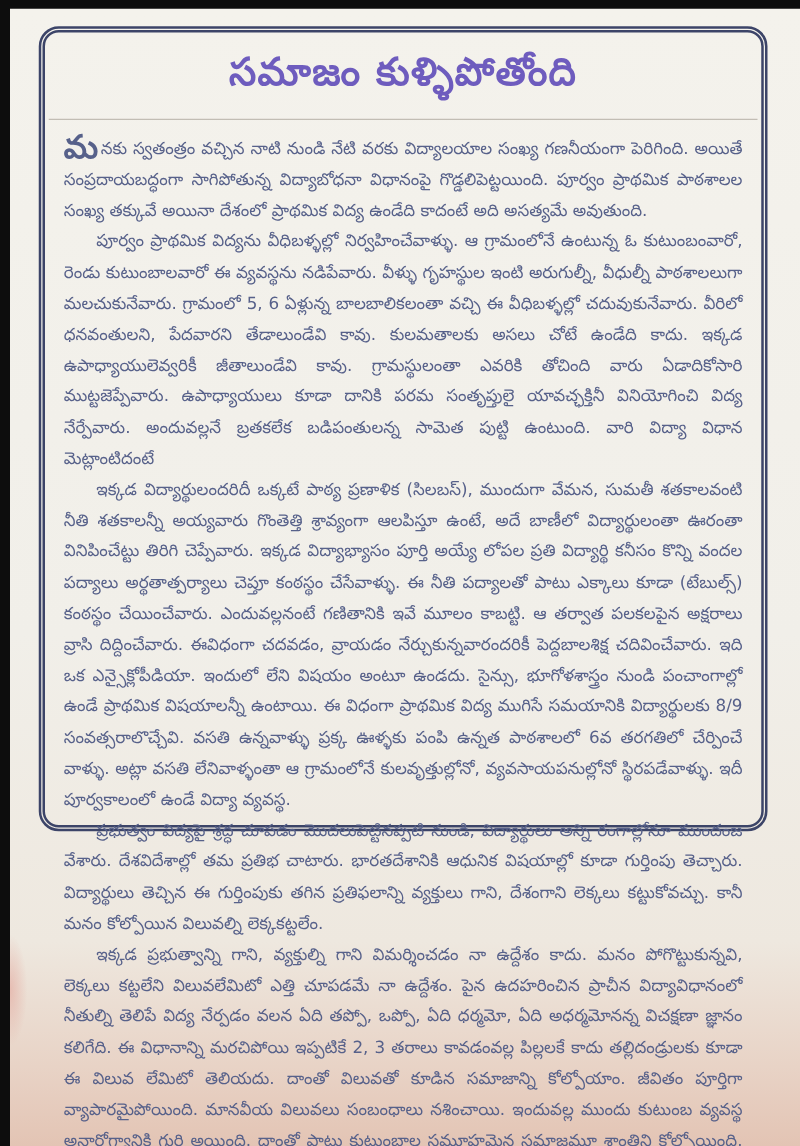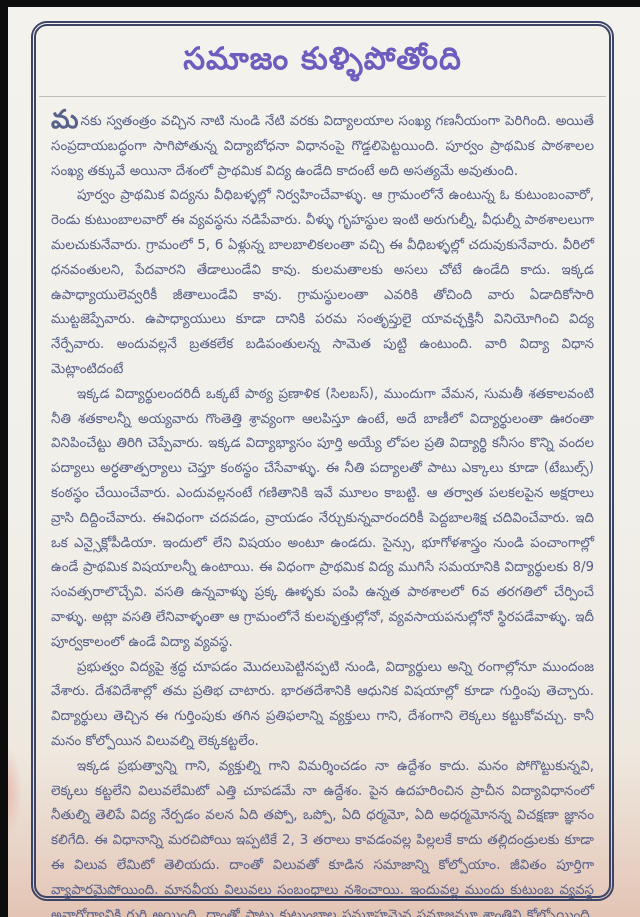--- a/index.html
+++ b/index.html
@@ -30,21 +30,21 @@
     position: absolute;
     left: 0; top: 740px;
     width: 14px; height: 90px;
     background: radial-gradient(ellipse at left, rgba(226,160,150,0.55), rgba(226,160,150,0) 70%);
   }
 
   
   .border-box {
     position: absolute;
     left: 23px; top: 14px;
-    width: 583px; height: 880px;
+    width: 583px; height: 644px;
     border: 5px double #3c4468;
     border-radius: 16px;
     box-sizing: border-box;
     padding: 8px 15px 0 15px;
   }
 
   .title {
     margin: 6px 0 0 0;
     text-align: center;
     font-size: 31px;

